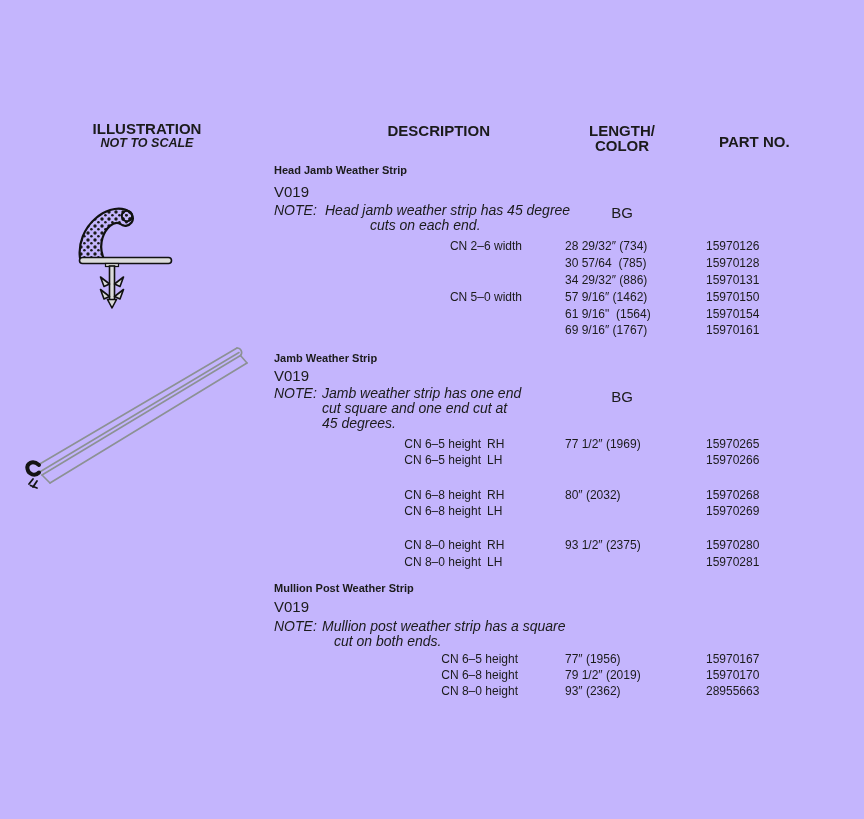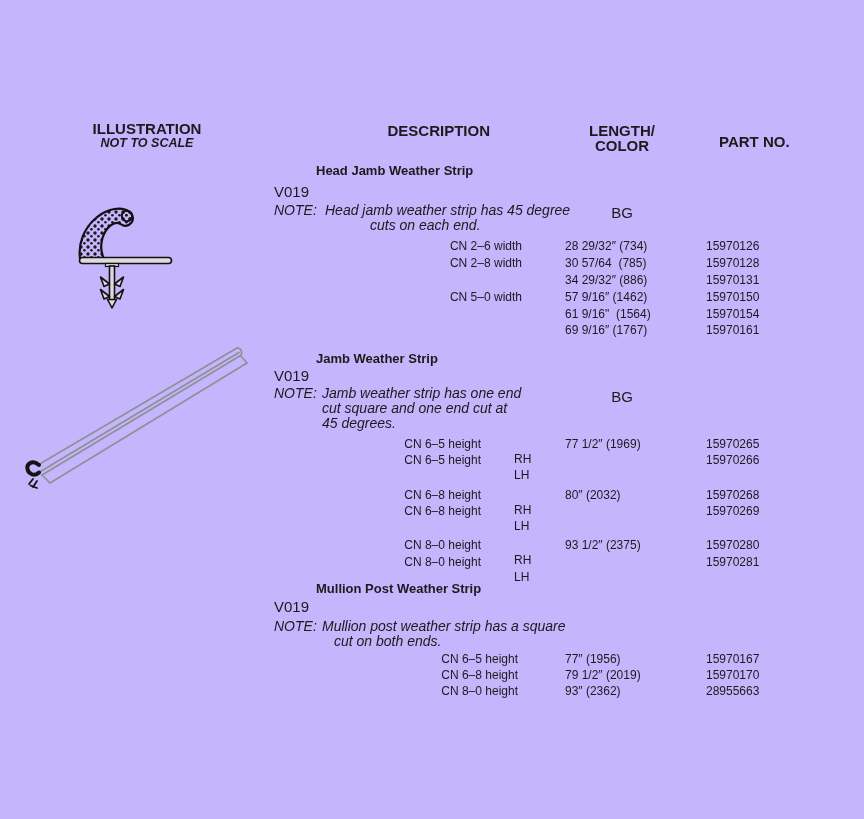--- a/index.html
+++ b/index.html
@@ -4,31 +4,31 @@
 <style>
   html,body { margin:0; padding:0; background:#ffffff; }
   .page {
     position:relative; width:864px; height:819px; background:#c4b5fd;
     font-family:"Liberation Sans", sans-serif; color:#1b1b1b; overflow:hidden;
   }
   .abs { position:absolute; }
   .hdr { font-size:15px; font-weight:bold; line-height:15px; }
   .hdr-sub { font-size:12.5px; font-weight:bold; font-style:italic; line-height:14px; }
   .center { text-align:center; }
-  .title { font-size:13px; font-weight:bold; line-height:17px;margin-left:42px; }
+  .title { font-size:11px; font-weight:bold; line-height:17px; }
   .code  { font-size:15px; line-height:17px; }
   .note  { font-size:14px; font-style:italic; line-height:15.5px; white-space:pre; }
   .bg    { font-size:15px; line-height:17px; }
   .row { position:absolute; left:0; width:864px; height:17px; font-size:12px; line-height:17px; }
   .row .desc { position:absolute; text-align:right; white-space:pre; }
   .row .len  { position:absolute; left:565px; white-space:pre; }
   .row .part { position:absolute; left:706px; }
   .s1 .desc { left:300px; width:222px; }
   .s2 .desc { left:260px; width:221px; }
-  .s2 .hand { position:absolute; left:514px;margin-top:15px; }
+  .s2 .hand { position:absolute; left:487px; }
   .s3 .desc { left:300px; width:218px; }
   svg { display:block; }
 </style>
 </head>
 <body>
 
 <div class="page">
 
   <div class="abs center" style="left:58px; top:121px; width:178px;">
     <div class="hdr">ILLUSTRATION</div>
@@ -47,21 +47,20 @@
   <div class="abs note" style="left:325px; top:203px;">Head jamb weather strip has 45 degree</div>
   <div class="abs note" style="left:370px; top:218px;">cuts on each end.</div>
   <div class="abs center bg" style="left:562px; top:204px; width:120px;">BG</div>
 
   <div class="row s1" style="top:238px;">
     <span class="desc">CN 2–6 width</span>
     <span class="len">28 29/32″ (734)</span>
     <span class="part">15970126</span>
   </div>
   <div class="row s1" style="top:255px;">
-    <span class="desc">CN 2–8 width</span>
     <span class="len">30 57/64  (785)</span>
     <span class="part">15970128</span>
   </div>
   <div class="row s1" style="top:272px;">
     <span class="len">34 29/32″ (886)</span>
     <span class="part">15970131</span>
   </div>
   <div class="row s1" style="top:289px;">
     <span class="desc">CN 5–0 width</span>
     <span class="len">57 9/16″ (1462)</span>

